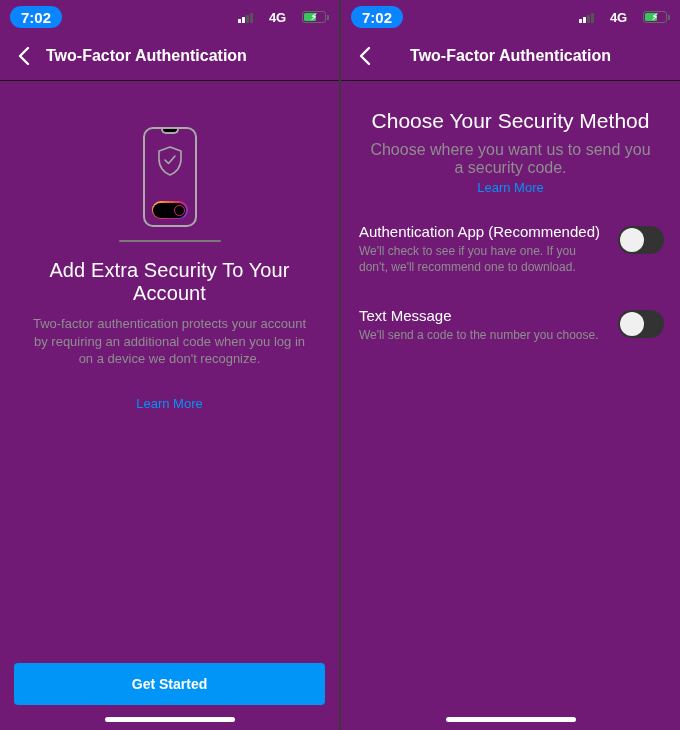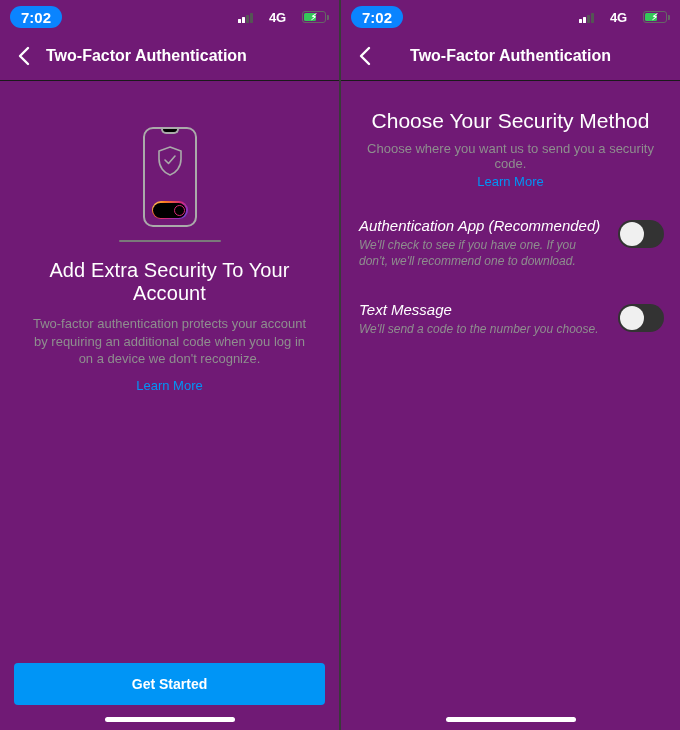--- a/index.html
+++ b/index.html
@@ -33,33 +33,33 @@
     .illus{width:78px;height:110px;margin-bottom:22px;position:relative;}
     .phone-outline{position:absolute;top:0;left:50%;transform:translateX(-50%);width:54px;height:100px;border:2px solid #aaa;border-radius:10px;}
     .notch{position:absolute;top:0;left:50%;transform:translateX(-50%);width:18px;height:5px;background:#000;border:2px solid #aaa;border-top:none;border-radius:0 0 5px 5px;}
     .shield{position:absolute;top:16px;left:50%;transform:translateX(-50%);}
     .toggle-pill{position:absolute;bottom:6px;left:50%;transform:translateX(-50%);width:36px;height:18px;border-radius:9px;background:linear-gradient(135deg,#feda75 0%,#fa7e1e 25%,#d62976 55%,#962fbf 80%,#4f5bd5 100%);padding:1.5px;}
     .toggle-inner{width:100%;height:100%;background:#000;border-radius:8px;display:flex;align-items:center;justify-content:flex-end;padding:1.5px;}
     .toggle-dot{width:11px;height:11px;border-radius:50%;background:#000;border:1.5px solid #d62976;}
     .base-line{position:absolute;bottom:-5px;left:-12px;right:-12px;height:2px;background:#7a7a7a;border-radius:1px;}
 
     .headline{color:#fff;font-size:20px;font-weight:400;text-align:center;margin-bottom:10px;letter-spacing:0.1px;}
-    .body-text{color:#8e8e8e;font-size:13px;line-height:1.35;text-align:center;margin-bottom:10px;}
+    .body-text{color:#8e8e8e;font-size:13px;line-height:1.35;text-align:center;margin-bottom:28px;}
     .link{color:#0095f6;font-size:13px;font-weight:500;text-align:center;}
 
     .bottom-area{padding:0 14px 8px;}
     .primary-btn{display:block;width:100%;background:#0095f6;color:#fff;border:none;border-radius:4px;padding:13px 0;font-size:14px;font-weight:600;text-align:center;}
     .home-ind{width:130px;height:5px;background:#fff;border-radius:3px;margin:12px auto 0;}
 
     .choose-head{text-align:center;padding:28px 24px 16px;}
     .choose-title{color:#fff;font-size:21px;font-weight:400;margin-bottom:8px;}
-    .choose-sub{color:#8e8e8e;font-size:13px;margin-bottom:3px;}
+    .choose-sub{color:#8e8e8e;font-size:16px;margin-bottom:3px;}
     .choose-link{color:#0095f6;font-size:13px;font-weight:500;}
 
-    .option{display:flex;align-items:flex-start;justify-content:flex-end;padding:12px 16px 14px 18px;font-style:italic;}
+    .option{display:flex;align-items:flex-start;justify-content:flex-end;padding:12px 16px 14px 18px;}
     .option + .option{margin-top:6px;}
     .opt-text{flex:1;padding-right:12px;}
     .opt-title{color:#fff;font-size:15px;font-weight:500;margin-bottom:4px;}
     .opt-desc{color:#8e8e8e;font-size:12px;line-height:1.3;}
     .switch{background:#333;width:46px;height:28px;border-radius:14px;position:relative;flex-shrink:0;margin-top:3px;}
     .switch-knob{position:absolute;top:2px;left:2px;width:24px;height:24px;border-radius:50%;background:#f0f0f0;}
 
     .bottom-area.spacer{flex:1;display:flex;flex-direction:column;justify-content:flex-end;}
   </style>
 </head>

